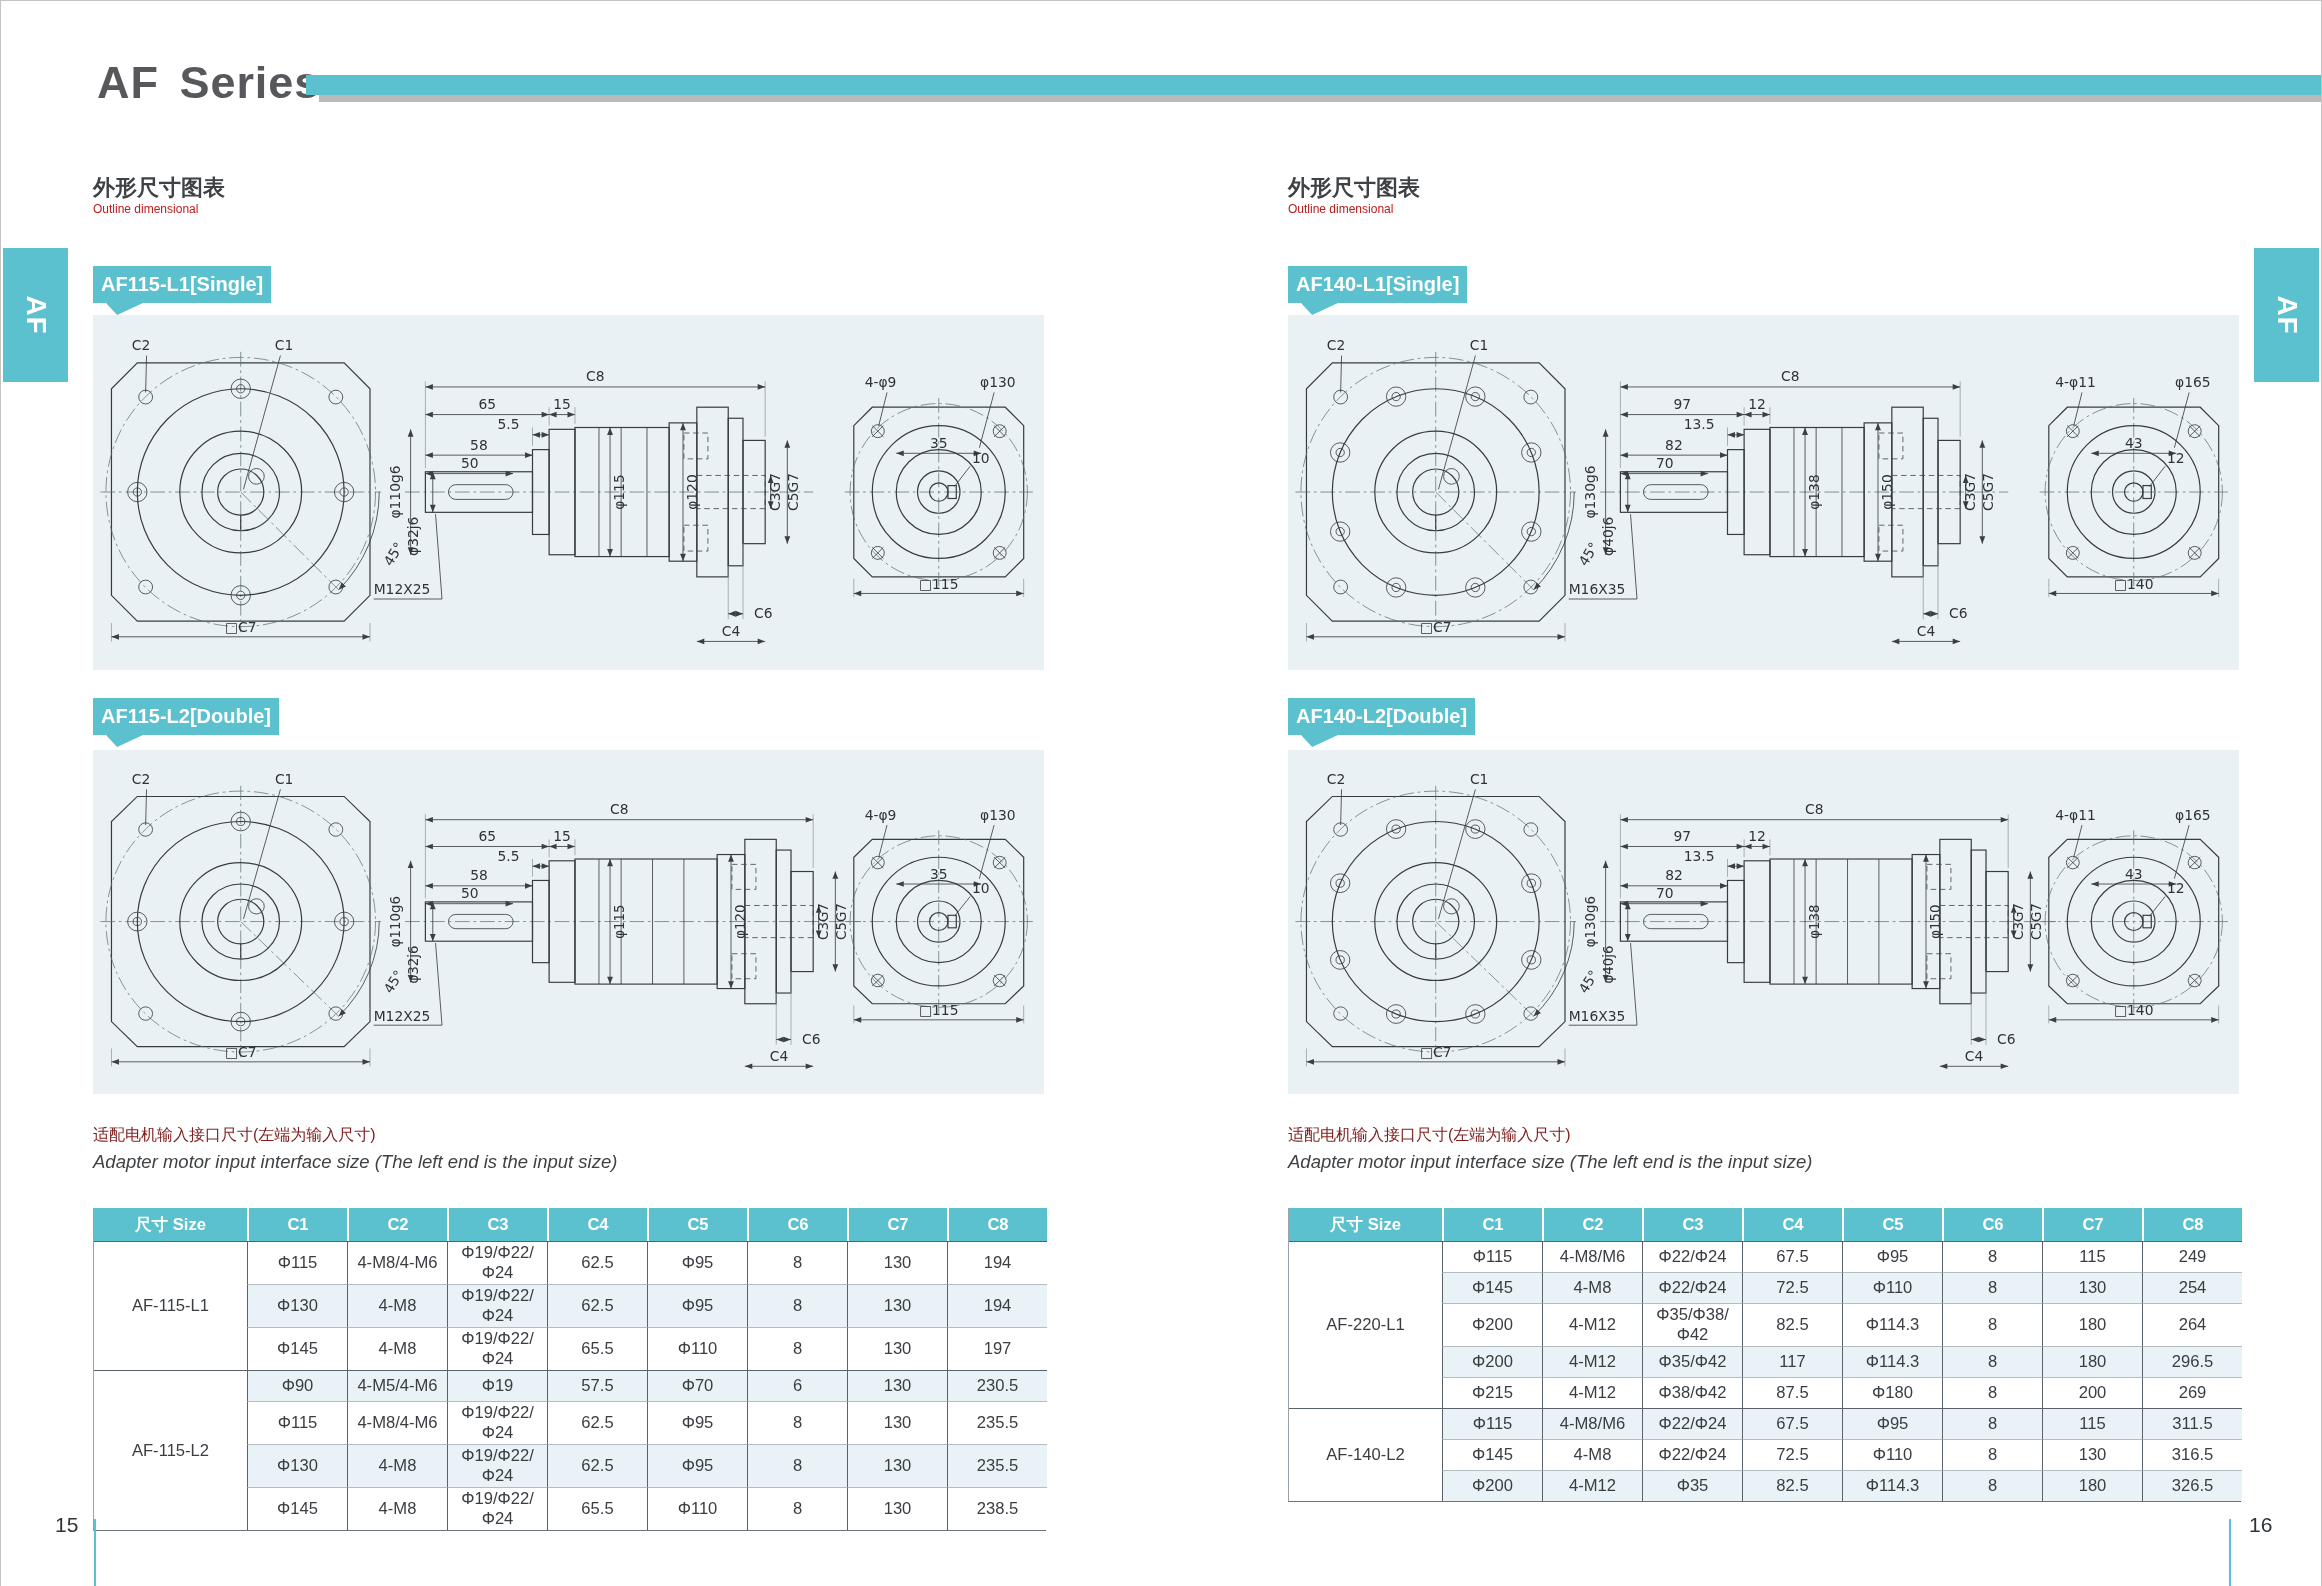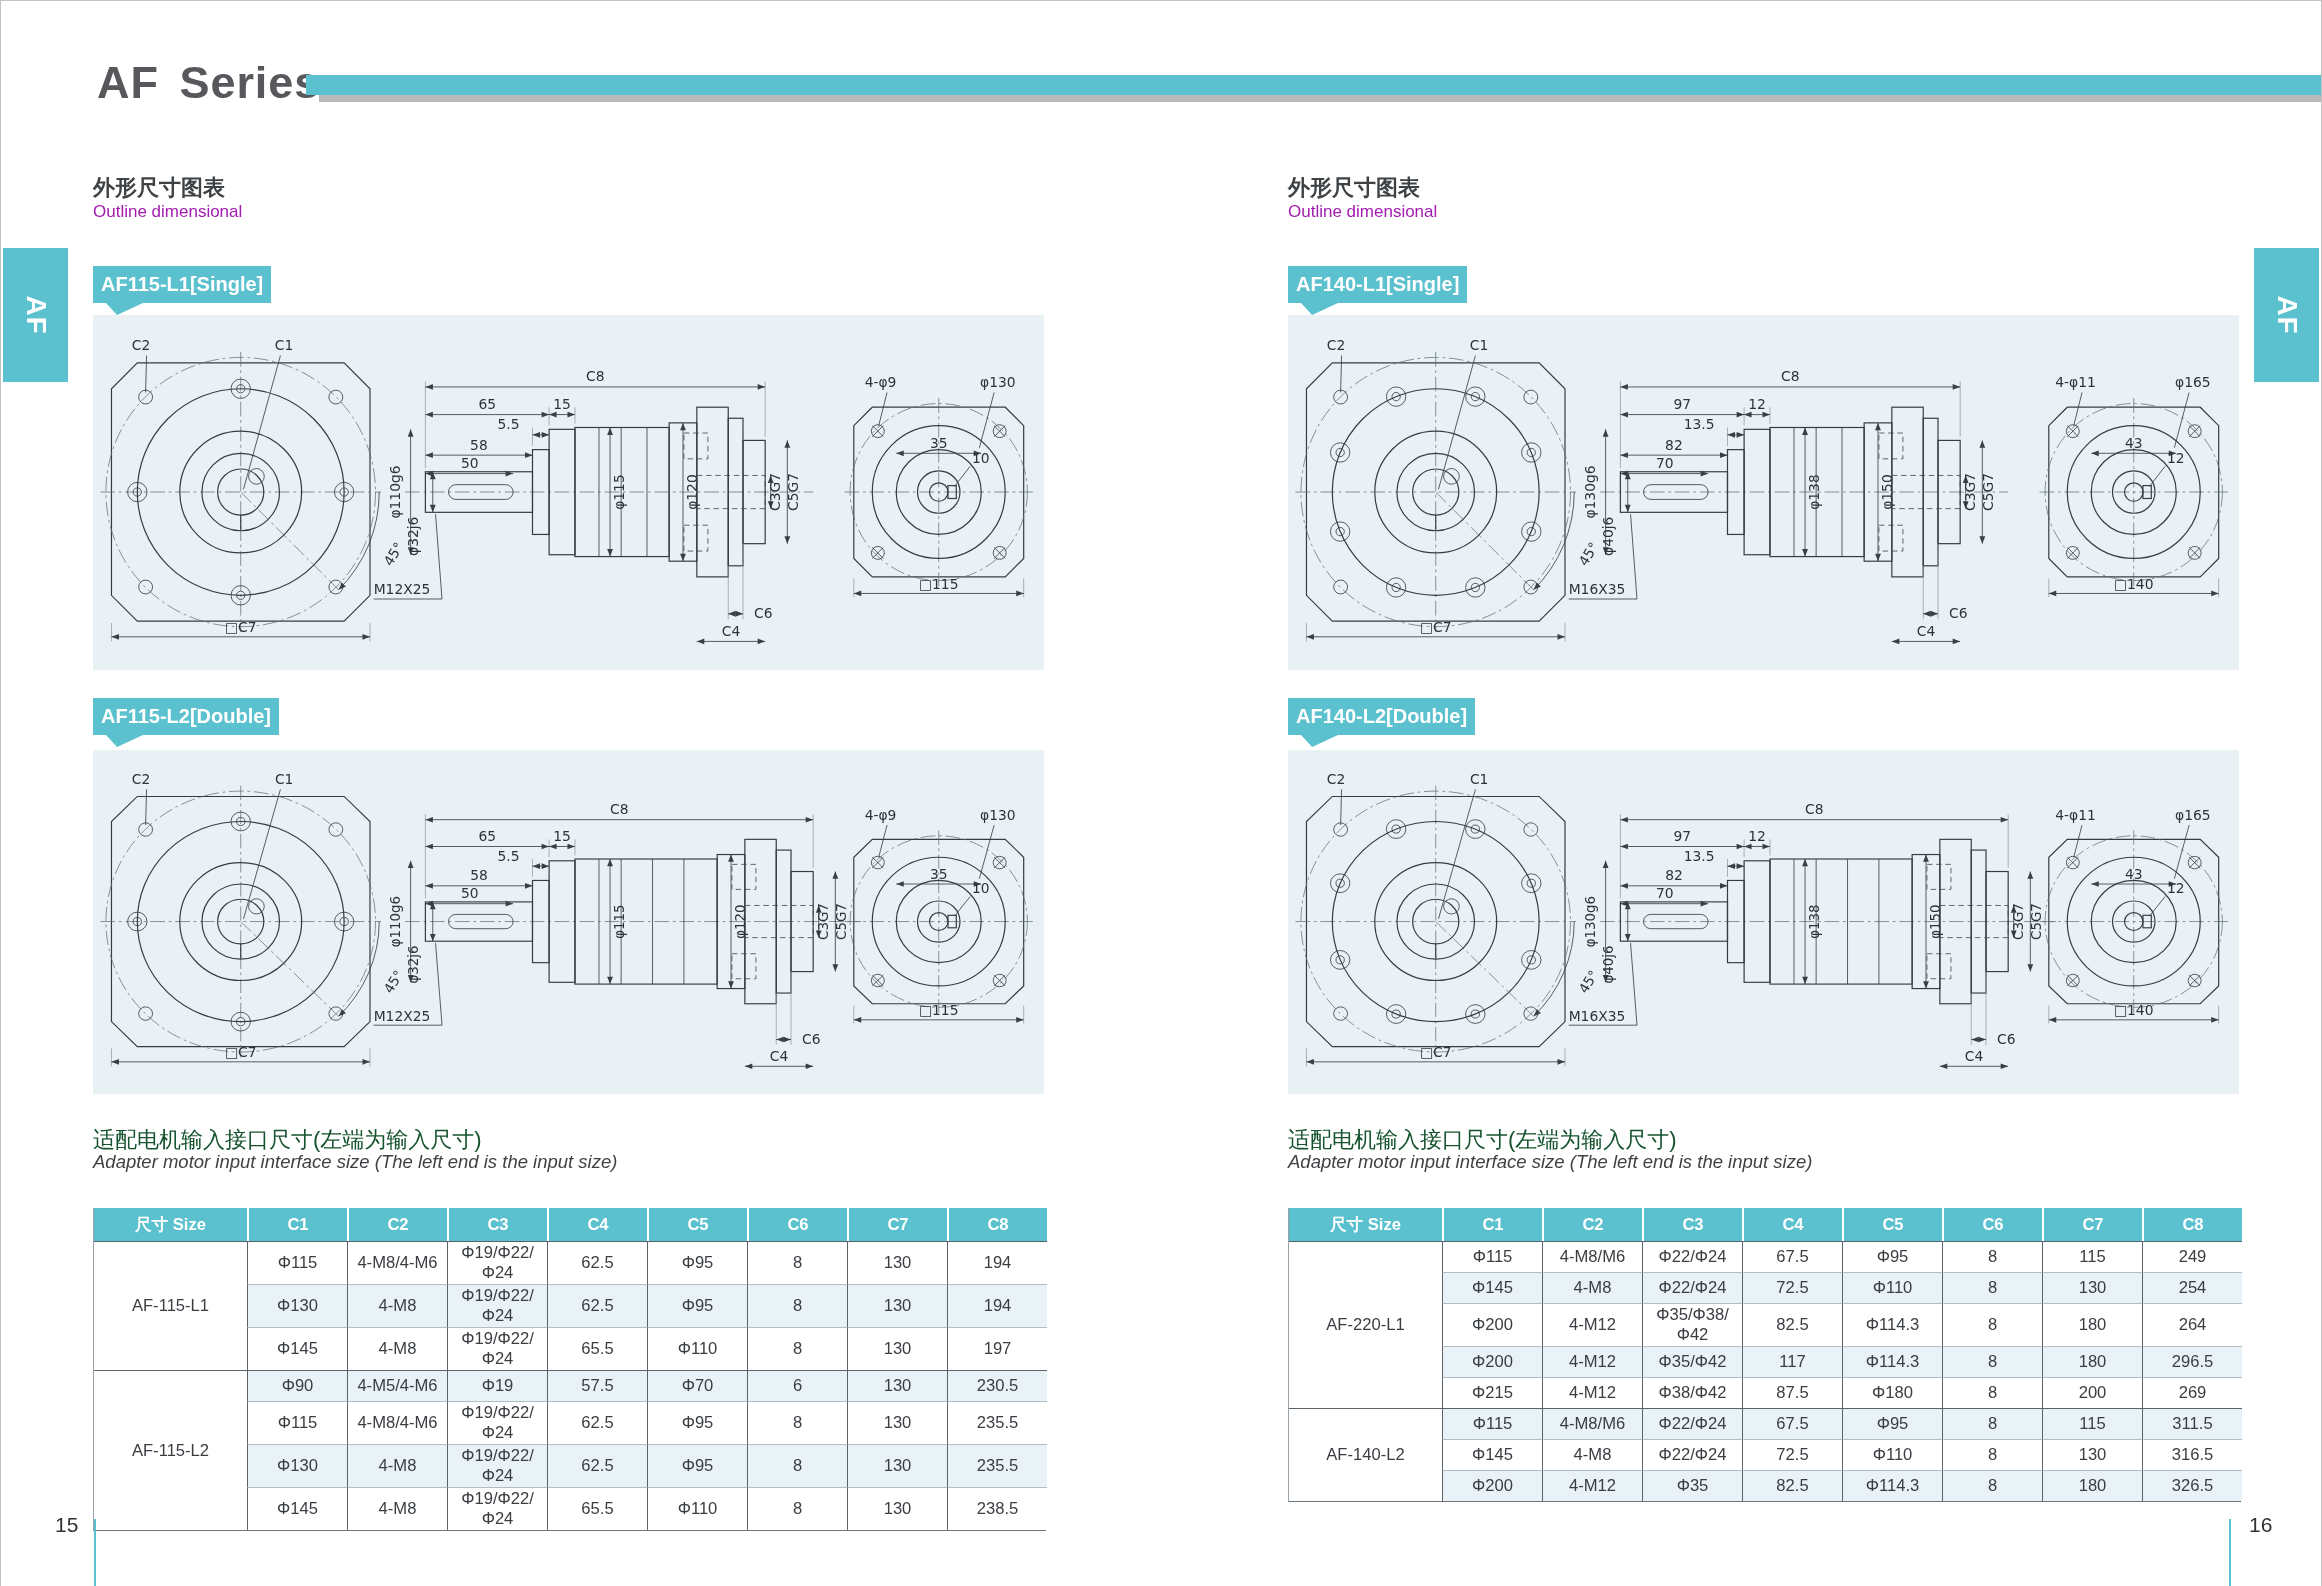--- a/index.html
+++ b/index.html
@@ -11,30 +11,30 @@
           color:#57585b; letter-spacing:0.9px; word-spacing:7.4px; }
   .bar-teal{ position:absolute; left:305px; top:74px; right:0; height:20px; background:var(--teal); }
   .bar-gray{ position:absolute; left:318px; top:94px; right:0; height:7.4px; background:#b9babc; }
   .tab{ position:absolute; top:247px; width:65px; height:134px; background:var(--teal);
         display:flex; align-items:center; justify-content:center; }
   .tab-left{ left:1.8px; } .tab-right{ right:1.8px; }
   .tab span{ color:#fff; font-size:28px; font-weight:700; transform:rotate(90deg); letter-spacing:0.9px; }
   .page{ position:absolute; top:0; width:1161px; height:1587px; }
   .page-left{ left:0; --ox:92px; } .page-right{ left:1161px; --ox:126px; }
   .heading-zh{ position:absolute; left:var(--ox); top:172px; font-size:22px; font-weight:700; color:#3f4245; }
-  .heading-en{ position:absolute; left:var(--ox); top:201px; font-size:17px; color:#a21caf; }
+  .heading-en{ position:absolute; left:var(--ox); top:201px; font-size:12px; color:#b91c1c; }
   .badge{ position:absolute; left:var(--ox); height:37px; line-height:37px; padding:0 8px;
           background:var(--teal); color:#fff; font-size:20px; font-weight:700; }
   .badge::after{ content:""; position:absolute; left:13px; top:100%; width:37px; height:12px;
           background:var(--teal); clip-path:polygon(0 0,100% 0,30% 100%); }
   .b1{ top:265px; } .b2{ top:697px; }
   .panel{ position:absolute; left:var(--ox); width:951px; background:#eaf1f5; }
   .p1{ top:314px; height:355px; } .p2{ top:749px; height:344px; }
   .panel svg{ display:block; width:100%; height:100%; }
-  .note-zh{ position:absolute; left:var(--ox); top:1124px; font-size:22px; color:#14532d; }
+  .note-zh{ position:absolute; left:var(--ox); top:1124px; font-size:16px; color:#7f1d1d; }
   .note-en{ position:absolute; left:var(--ox); top:1150px; font-size:18.5px; color:#3f4245;font-style:italic; }
   .tablewrap{ position:absolute; left:var(--ox); top:1207px; width:951px;
           border-left:0.9px solid #98a2a8; border-right:0.9px solid #565f66; border-bottom:1.8px solid #6b747b; }
   .dimtable{ width:100%; border-collapse:separate; border-spacing:0; table-layout:fixed;
           font-size:16.6px; color:var(--ink); }
   .colsize{ width:153px; } .colc{ width:100px; }
   .dimtable th{ background:var(--teal); color:#fff; height:31px; font-weight:700;
           border-left:2.8px solid #fff; font-size:16.6px; }
   .dimtable th:first-child{ border-left:0; }
   .dimtable td{ height:28px; text-align:center; background:#fff;

